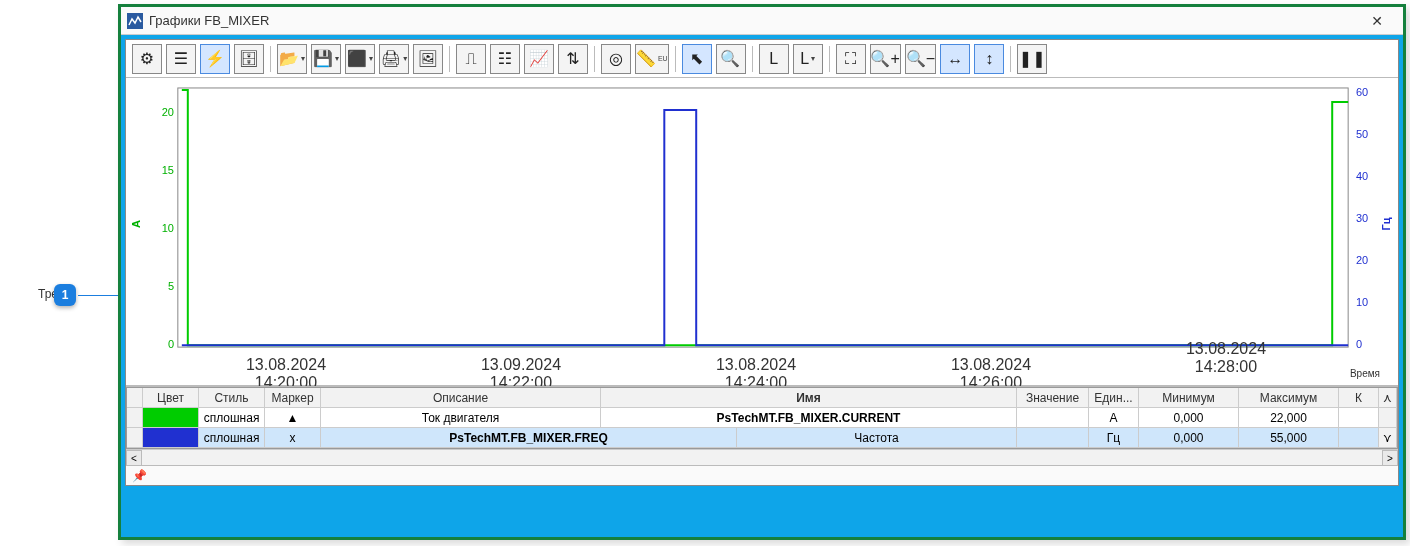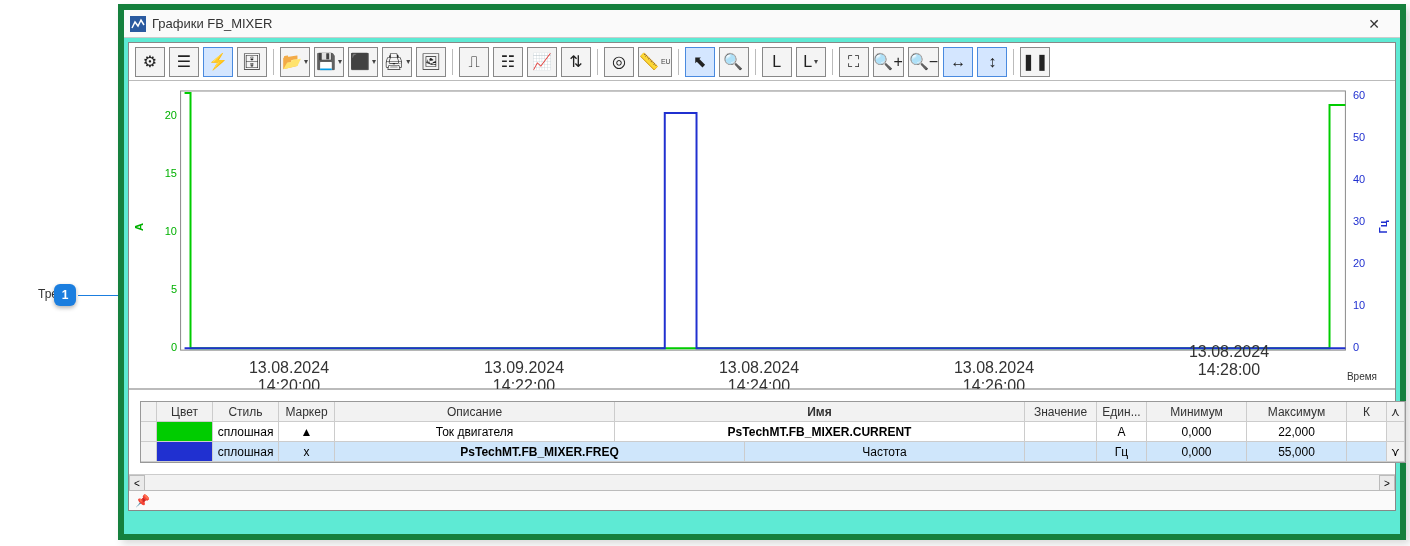--- a/index.html
+++ b/index.html
@@ -48,22 +48,22 @@
     width: 92px;
     height: 1px;
     background: #1b7edf;
   }
   .window {
     position: absolute;
     left: 118px;
     top: 4px;
     width: 1288px;
     height: 536px;
-    border: 6px solid #15803d;
-    background: #5eead4;
+    border: 3px solid #15803d;
+    background: #0ea5e9;
     box-shadow: 4px 4px 8px rgba(0,0,0,0.15);
   }
   .titlebar {
     height: 28px;
     display: flex;
     align-items: center;
     padding: 0 6px;
     border-bottom: 1px solid #ccc;
     background: #fafafa;
   }
@@ -147,21 +147,21 @@
     position:absolute; right:18px; bottom:6px; color:#333; font-size:10px;
   }
 
   .legend-wrap {
     border-top:1px solid #bbb;
     background:#fff;
   }
   .legend-table {
     display:flex; flex-direction:column;
     border:1px solid #999;
-    margin:11px;
+    margin:0;
     font-size:12px;
     width:100%;
   }
   .legend-row {
     display:flex;
     align-items:stretch;
     border-bottom:1px solid #ccc;
     height:20px;
   }
   .legend-row.header { background:#f2f2f2; color:#333; }

